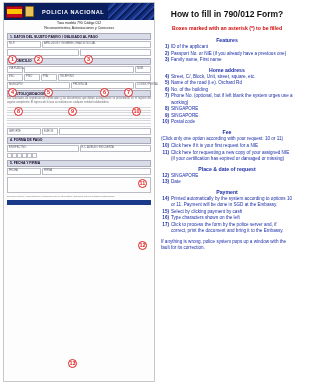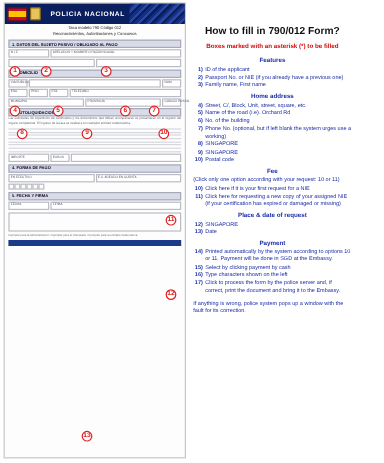--- a/index.html
+++ b/index.html
@@ -94,21 +94,21 @@
   }
 
   
   .instr-pane {
     width: 140px; height: 386px;
     padding: 5px 5px 4px 3px;
     position: relative;
   }
   .instr-title {
     text-align: center; font-size: 8.5px; font-weight: bold; color: #111;
-    margin: 15px 0 6px 0;
+    margin: 4px 0 6px 0;
   }
   .red-note {
     color: #d40a0a; font-size: 5.2px; font-weight: bold; text-align: center;
     line-height: 1.35; margin-bottom: 5px;
   }
   .blue-head {
     color: #1c2ea8; font-size: 5.2px; font-weight: bold; text-align: center;
     margin: 3px 0 1px 0;
   }
   .blue-line {

